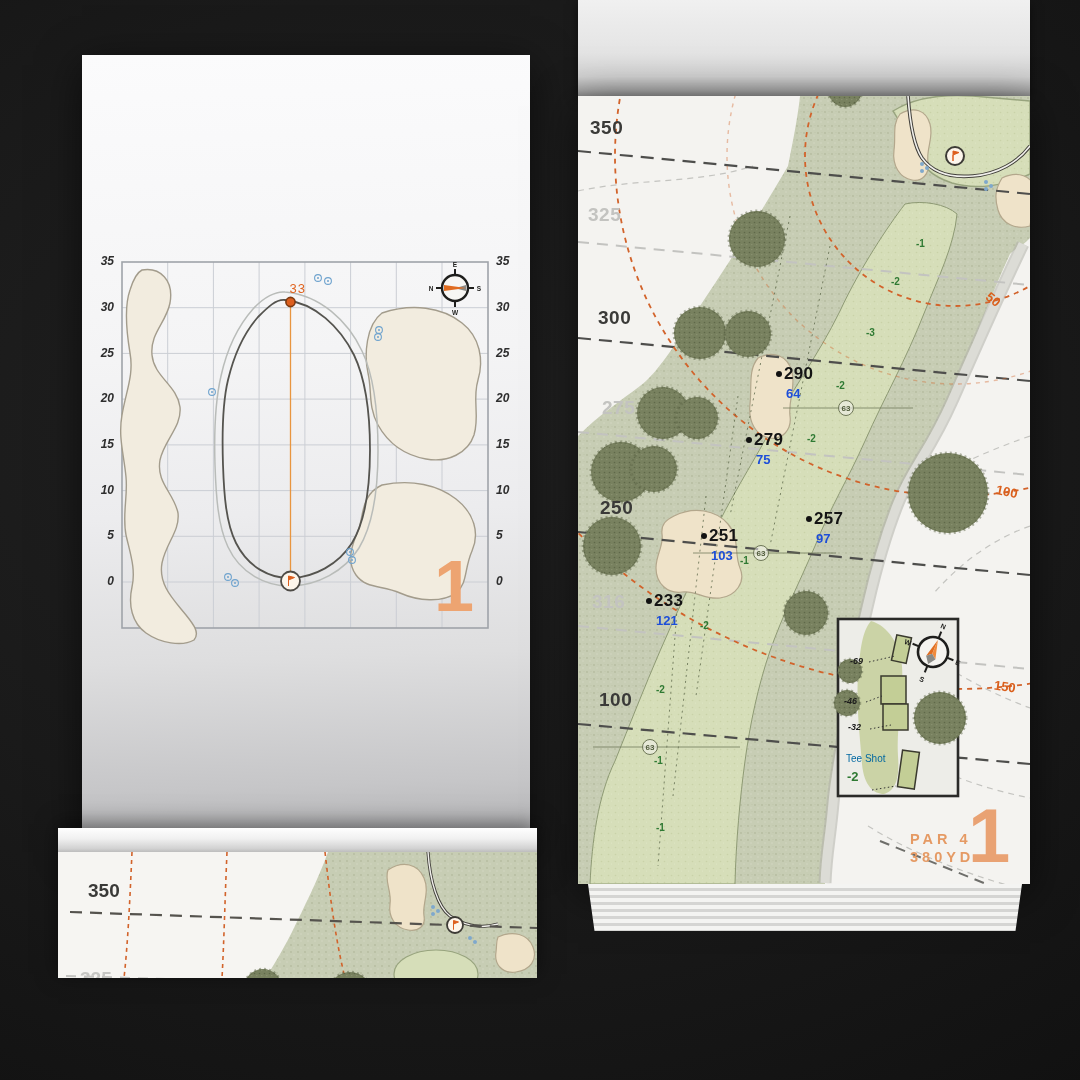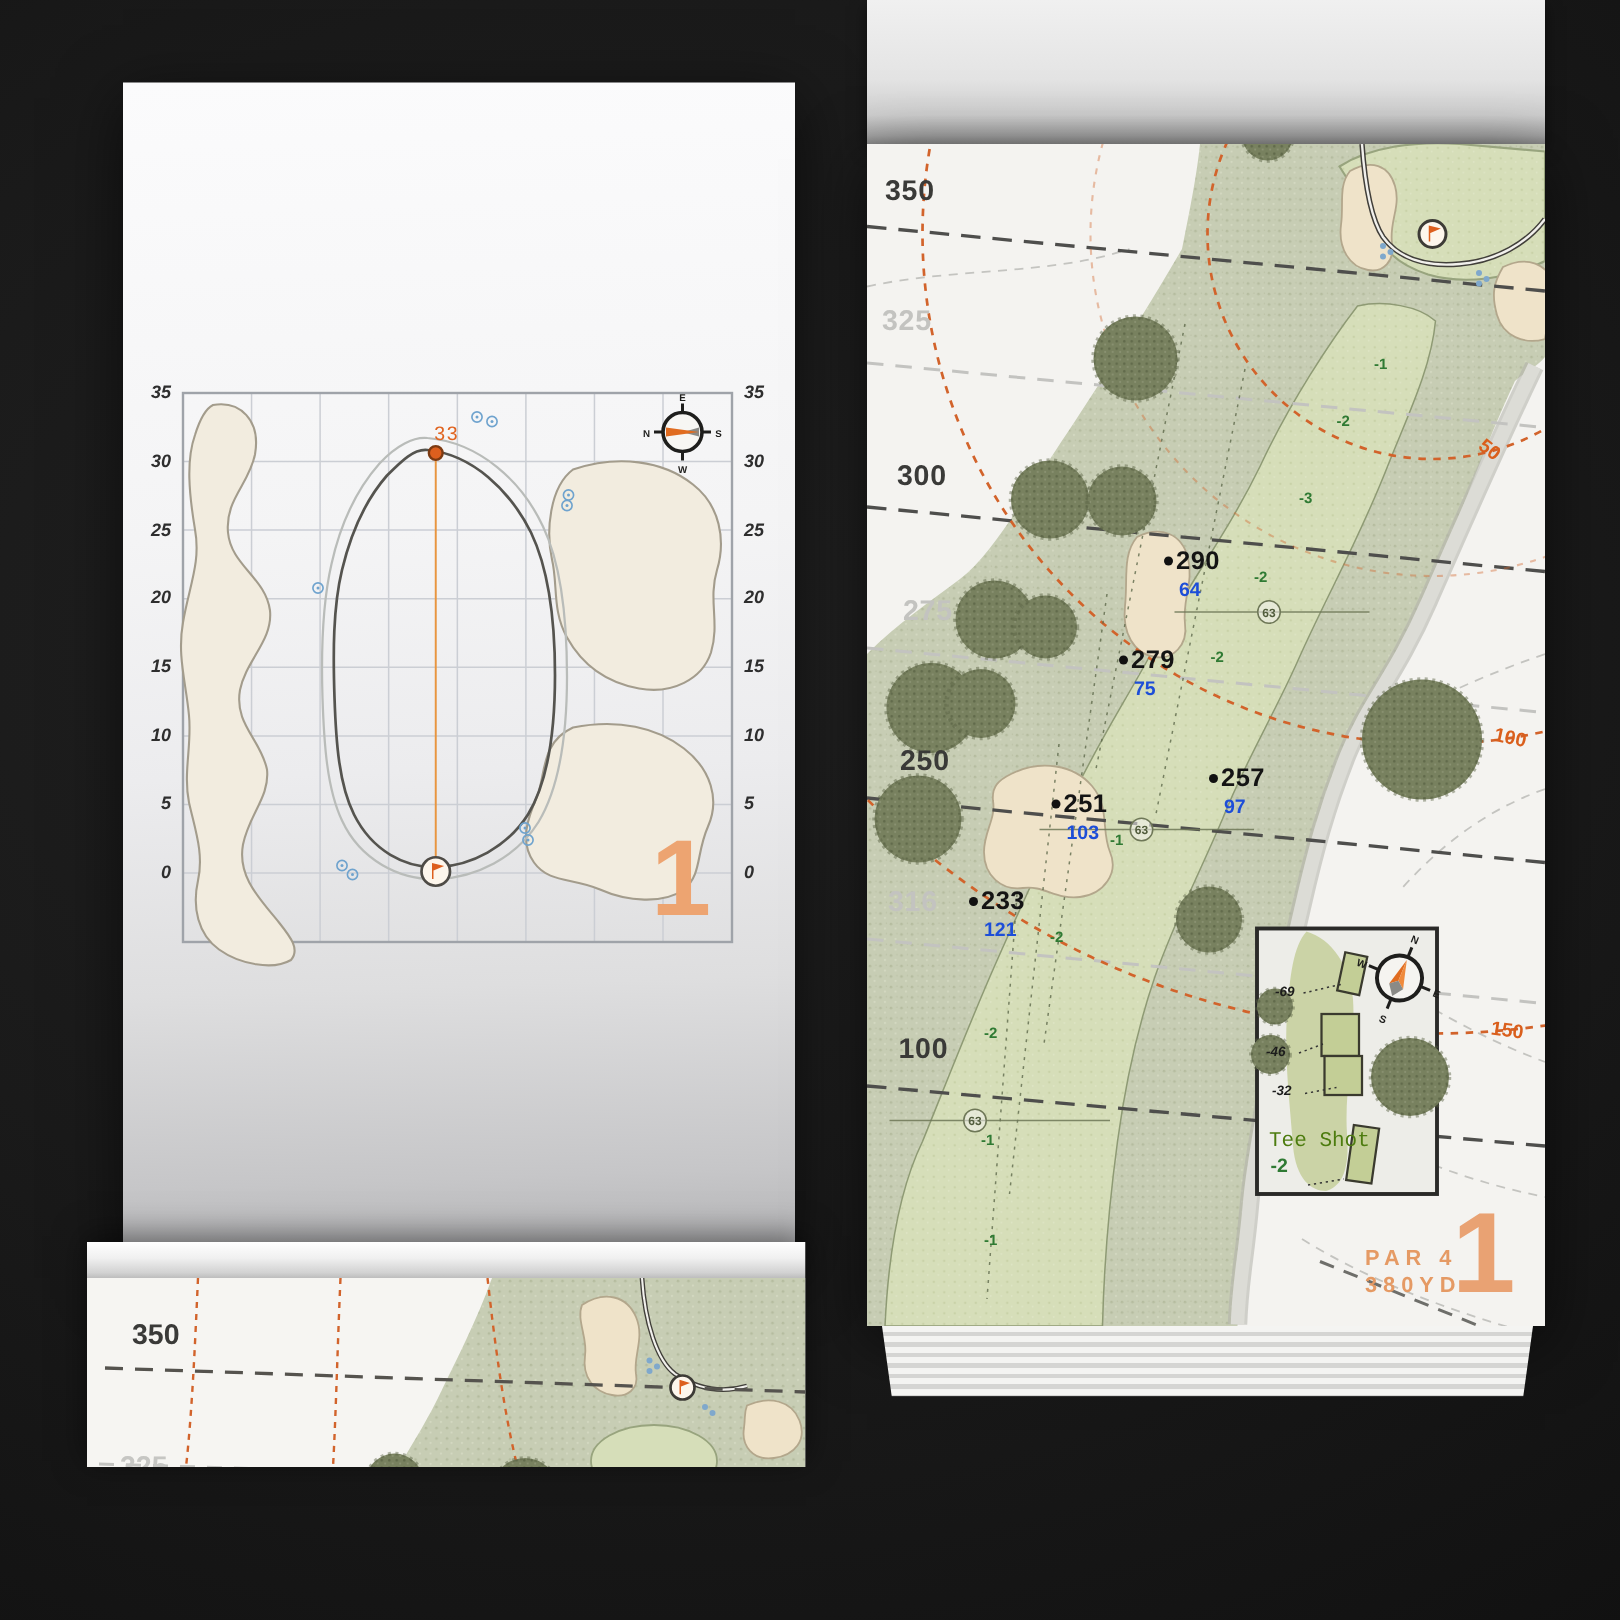--- a/index.html
+++ b/index.html
@@ -37,21 +37,21 @@
   .carry{position:absolute;margin-top:20px;}
   .carry .row{display:flex;align-items:center;}
   .carry .dot{width:6px;height:6px;border-radius:50%;background:#111;margin-right:2px;}
   .carry .c{font-size:17px;font-weight:bold;color:#141414;letter-spacing:.3px;}
   .carry .g{font-size:13px;font-weight:bold;color:#1d4ed8;margin-left:10px;margin-top:-1px;}
   .elev{position:absolute;font-size:10px;font-weight:bold;color:#2f7a33;}
   .spr63{position:absolute;width:16px;height:16px;border:1.2px solid #6e7757;border-radius:50%;
     background:rgba(244,243,240,.55);display:flex;align-items:center;justify-content:center;}
   .spr63 span{font-size:8px;font-weight:bold;color:#515c3c;}
   .tee-lbl{position:absolute;font-size:9px;font-weight:bold;color:#1c1c1c;font-style:italic;}
-  #tee-title{position:absolute;font-size:14px;color:#4d7c0f;font-family:Liberation Mono, monospace;}
+  #tee-title{position:absolute;font-size:10px;color:#0369a1;}
   #tee-elev{position:absolute;font-size:13px;font-weight:bold;color:#2f7a33;}
   #par-line,#yd-line{position:absolute;font-size:14.5px;font-weight:bold;color:#e59a64;letter-spacing:4px;}
   #big1-right{position:absolute;font-size:76px;font-weight:bold;color:#e9a273;line-height:.9;}
 
   
   #preview-book{left:58px;top:828px;width:479px;height:150px;overflow:hidden;
     box-shadow:0 -4px 20px rgba(0,0,0,.5);}
   #preview-curl{height:24px;background:linear-gradient(180deg,#ffffff 0%,#f0f0f0 45%,#d2d2d2 85%,#bdbdbd 100%);}
   #preview-map{position:relative;height:126px;background:#f6f5f2;}
   .pv-label{position:absolute;font-size:19px;font-weight:bold;color:#3a3a38;}

